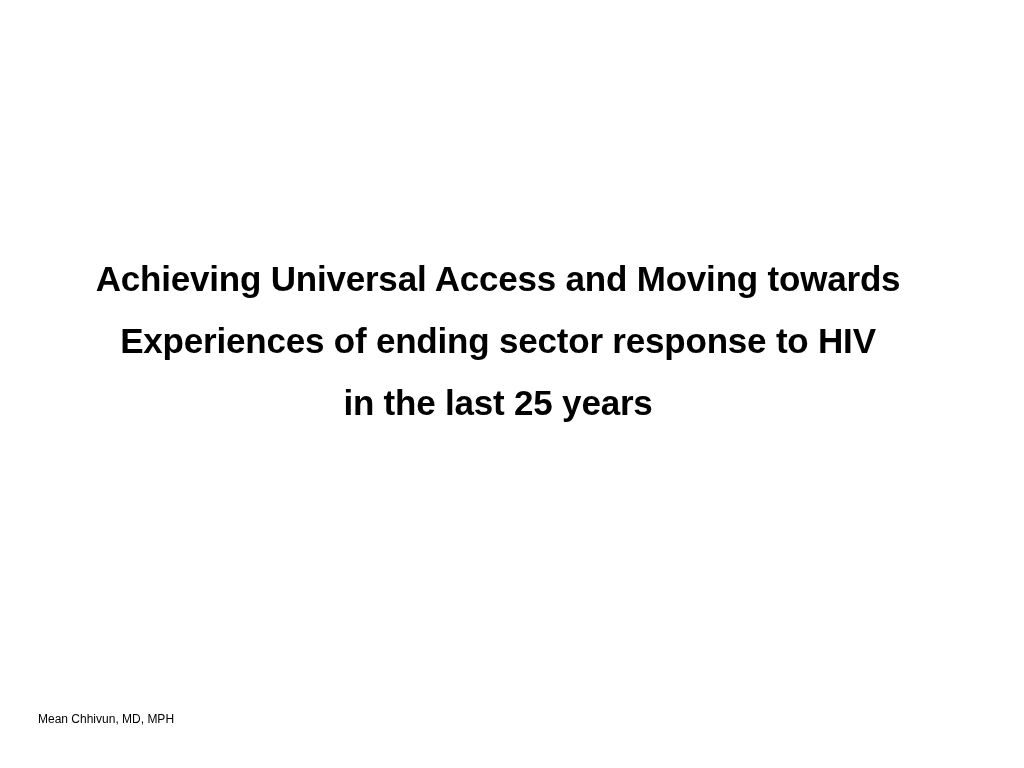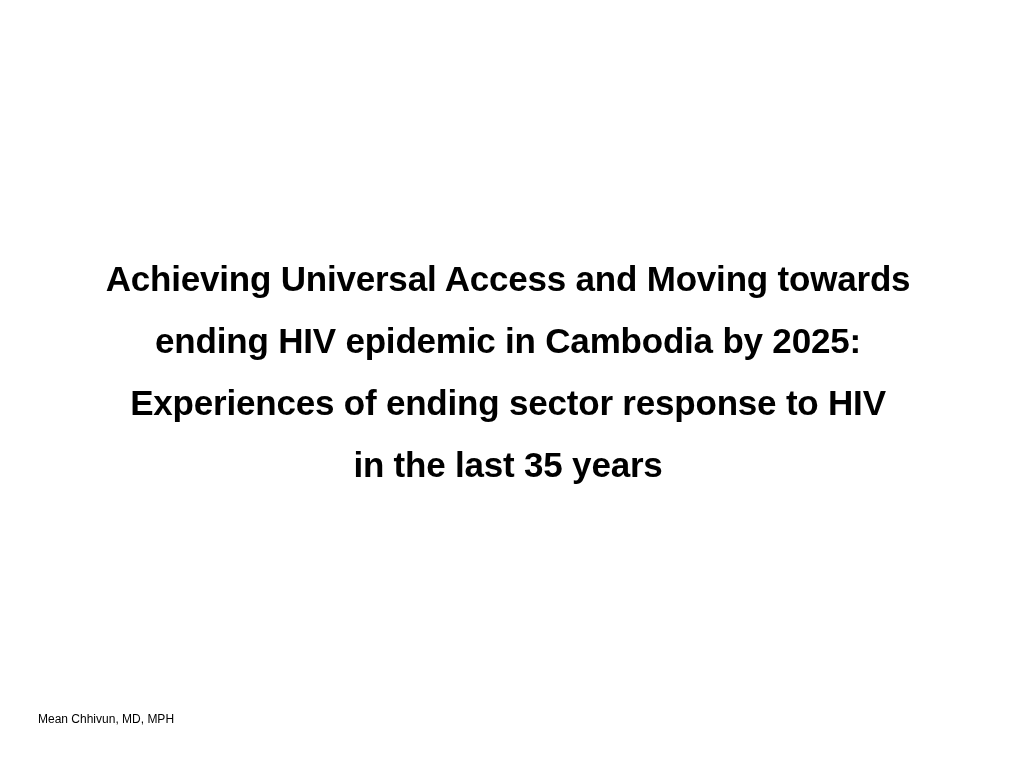--- a/index.html
+++ b/index.html
@@ -15,21 +15,21 @@
     overflow: hidden;
   }
   .slide {
     position: relative;
     width: 1024px;
     height: 768px;
     background: #ffffff;
   }
   .title-block {
     position: absolute;
-    left: 56px;
+    left: 46px;
     top: 248px;
     width: 904px;
     text-align: center;
   }
   .title-line {
     font-size: 35px;
     font-weight: bold;
     line-height: 62px;
     letter-spacing: -0.2px;
     white-space: nowrap;
@@ -44,20 +44,19 @@
     color: #000000;
   }
 </style>
 </head>
 <body>
 
 <div class="slide">
 
   <div class="title-block">
     <div class="title-line">Achieving Universal Access and Moving towards</div>
-    <div class="title-line">ending HIV epidemic in Cambodia by 2025:</div>
     <div class="title-line">Experiences of ending sector response to HIV</div>
-    <div class="title-line">in the last 35 years</div>
+    <div class="title-line">in the last 25 years</div>
   </div>
 
   <div class="author">Mean Chhivun, MD, MPH</div>
 
 </div>
 
 </body></html>

